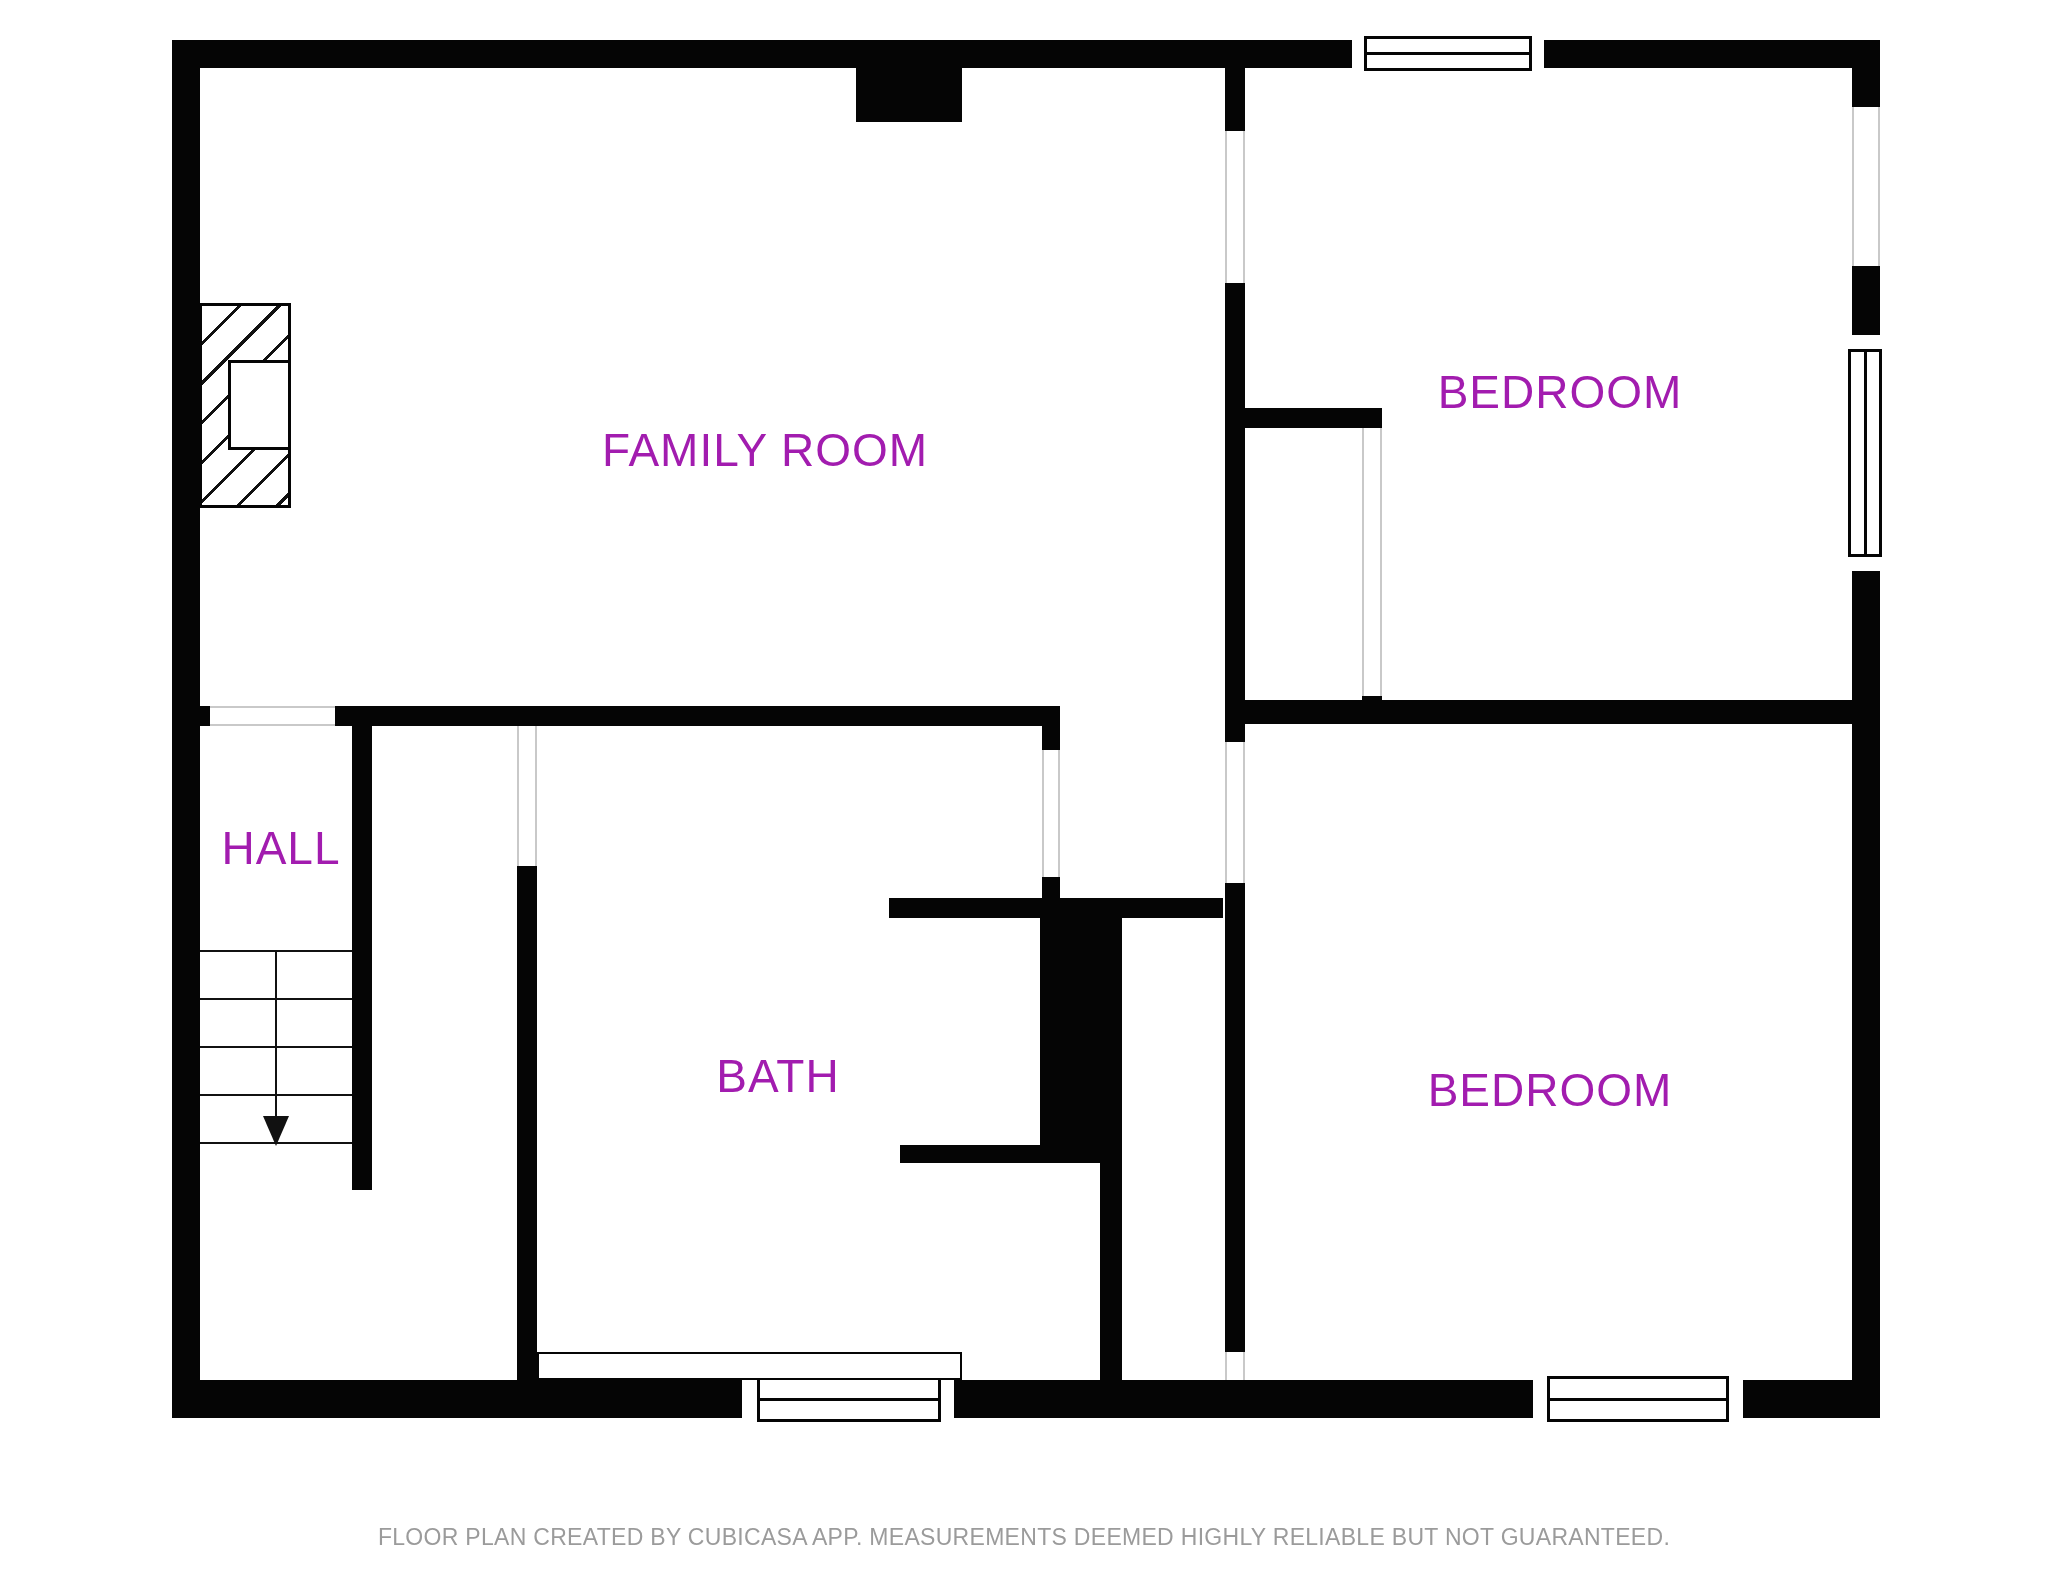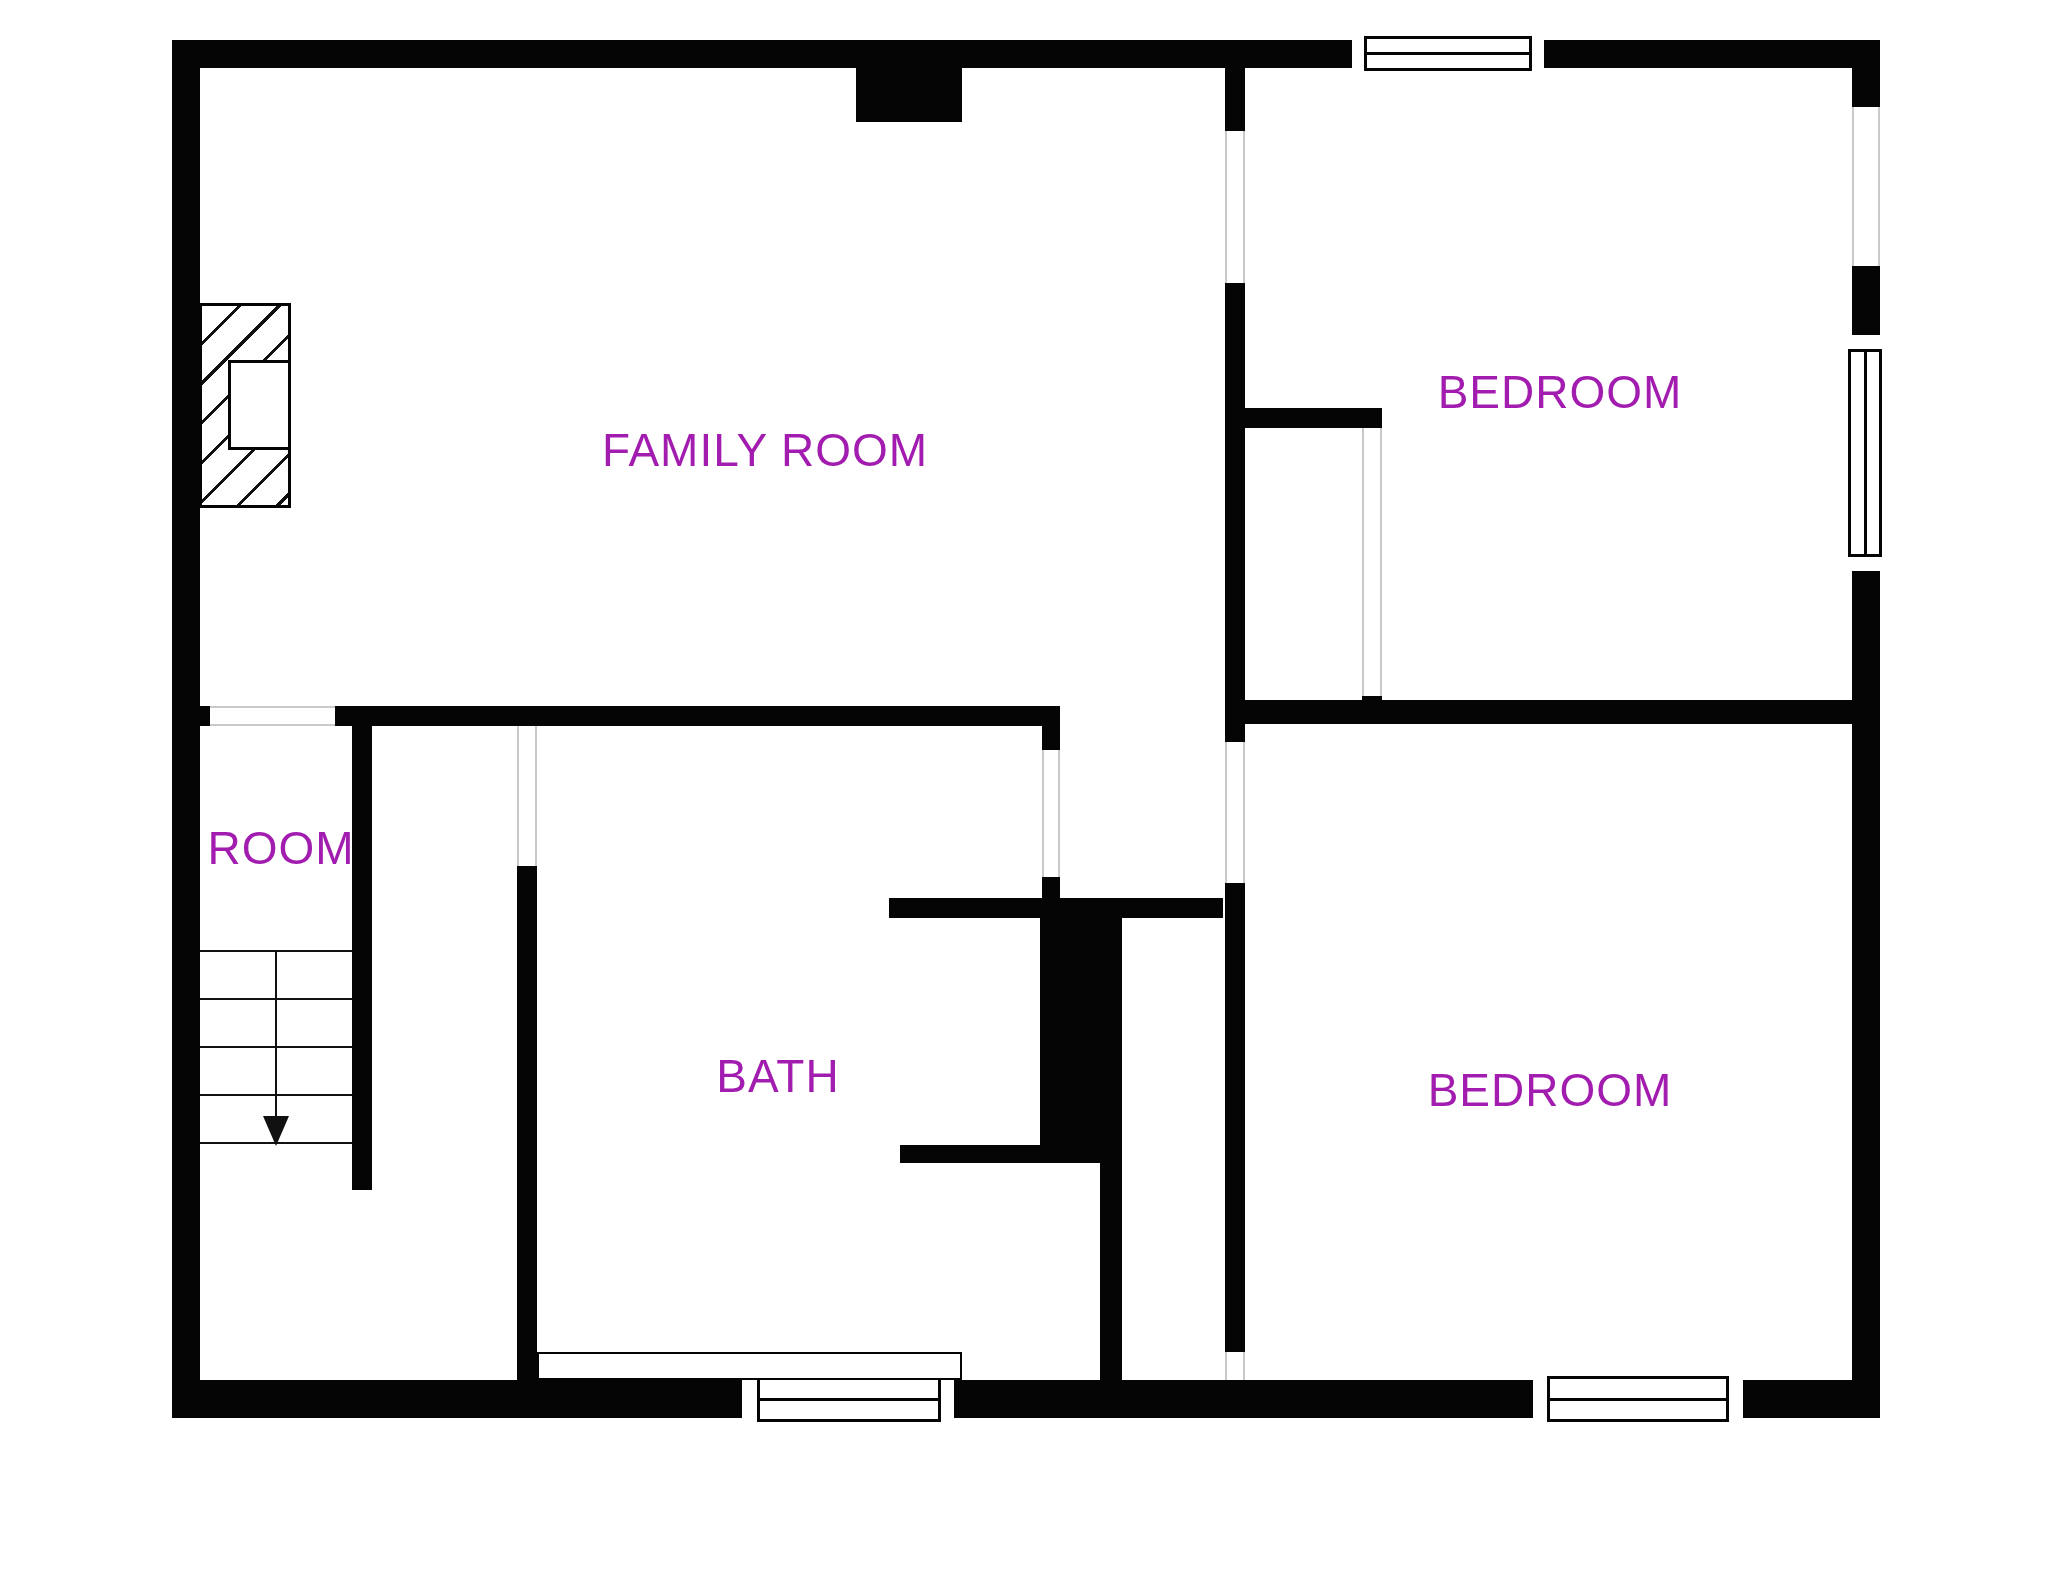--- a/index.html
+++ b/index.html
@@ -132,18 +132,19 @@
     <div class="tread" style="left:0;top:48px;width:152px;"></div>
     <div class="tread" style="left:0;top:96px;width:152px;"></div>
     <div class="tread" style="left:0;top:144px;width:152px;"></div>
     <div class="tread" style="left:0;top:192px;width:152px;"></div>
     <div class="stair-centerline" style="left:75px;top:0;height:168px;"></div>
     <div class="stair-arrowhead" style="left:63px;top:166px;"></div>
   </div>
 
   <div class="room-label" style="left:735px;top:450px;margin-left:30px;">FAMILY ROOM</div>
   <div class="room-label" style="left:1560px;top:392px;">BEDROOM</div>
-  <div class="room-label" style="left:281px;top:848px;">ROOM</div>
+  <div class="room-label" style="left:281px;top:848px;">HALL</div>
   <div class="room-label" style="left:778px;top:1076px;text-align:center;">BATH</div>
   <div class="room-label" style="left:1550px;top:1090px;">BEDROOM</div>
 
+  <div class="footer-note">FLOOR PLAN CREATED BY CUBICASA APP. MEASUREMENTS DEEMED HIGHLY RELIABLE BUT NOT GUARANTEED.</div>
 
 </div>
 
 </body></html>

